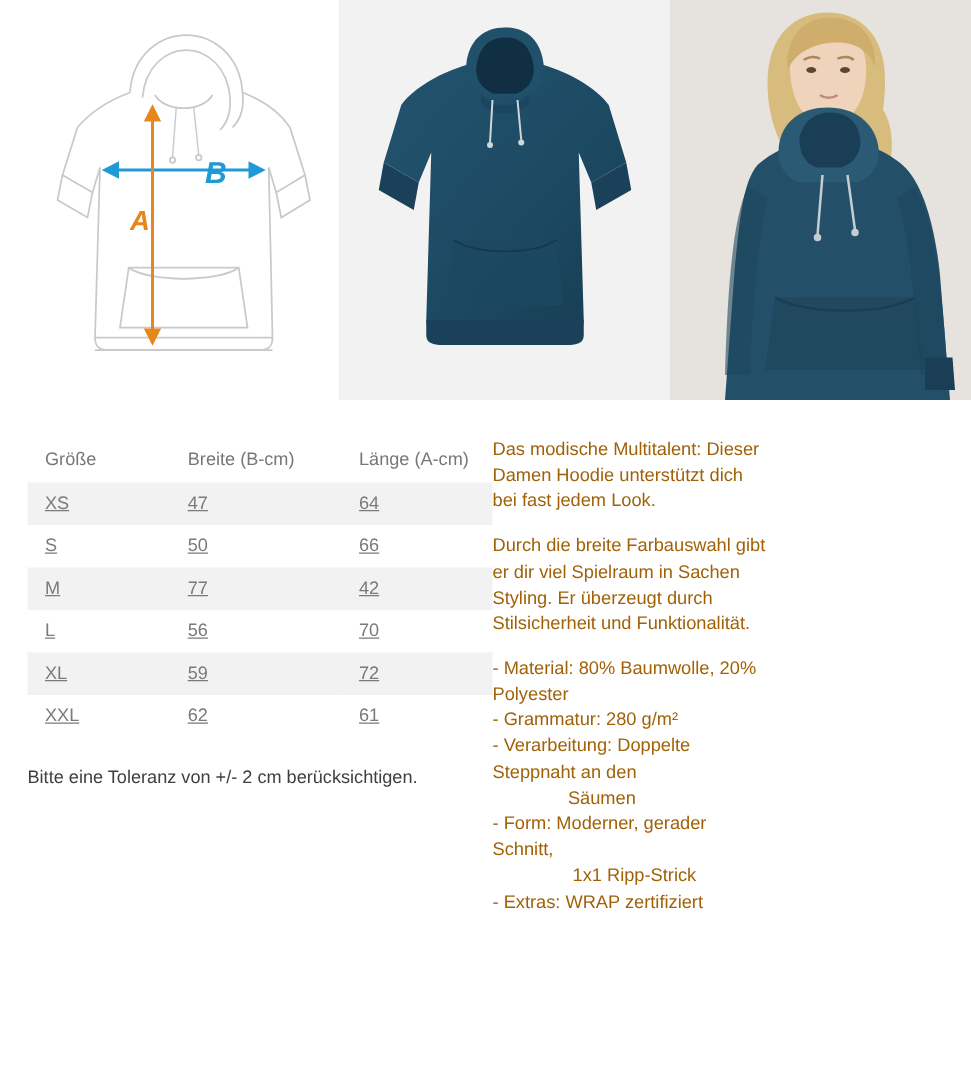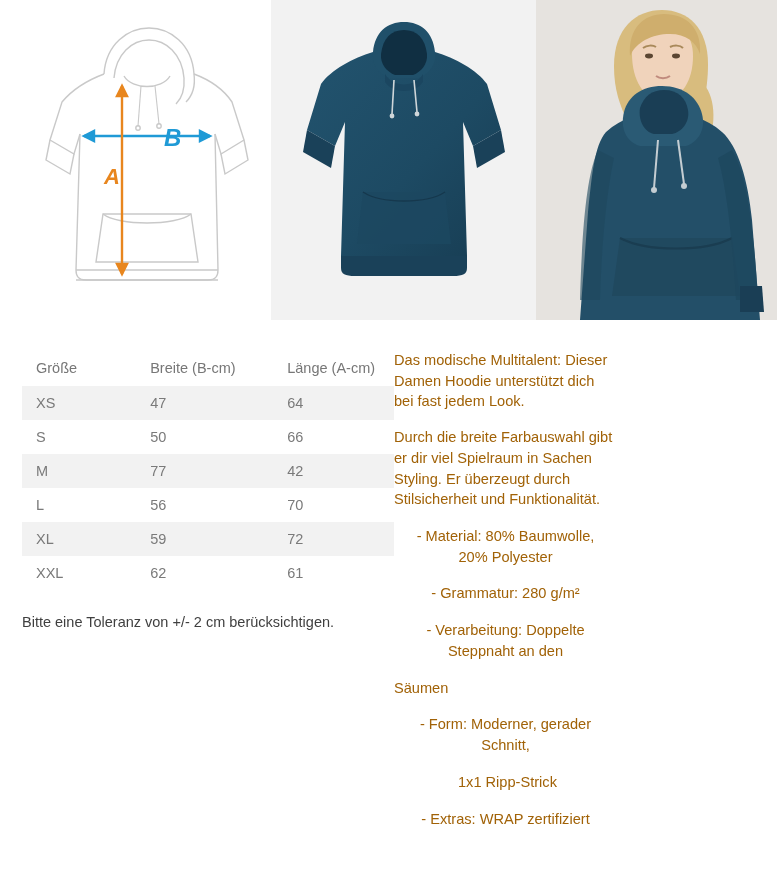--- a/index.html
+++ b/index.html
@@ -79,42 +79,44 @@
   table.size-table th {
     text-align: left;
     font-weight: normal;
     color: #777777;
     padding: 10px 0 10px 14px;
     background: #ffffff;
   }
   table.size-table td {
     padding: 9px 0 9px 14px;
     color: #7a7a7a;
+    text-decoration: underline;
   }
   table.size-table th.c0, table.size-table td.c0 { width: 112px; }
   table.size-table th.c1, table.size-table td.c1 { width: 140px; }
   table.size-table th.c2, table.size-table td.c2 { width: 120px; }
   table.size-table tr.alt td { background: #f2f2f2; }
 
   .tolerance {
     margin-top: 24px;
     font-size: 14.5px;
     color: #3f3f3f;
   }
 
   
   .desc {
     font-size: 14.6px;
     line-height: 1.42;
     color: #a16207;
   }
   .desc p { margin: 0 0 15px 0; }
-  .desc .spec { margin: 16px; text-align: center; }
+  .desc .spec { margin: 0; }
   .desc .spec-indent {
     margin: 0;
+    text-align: center;
     padding-right: 48px;
   }
   .desc .spec-indent2 {
     margin: 0;
     padding-left: 64px;
   }
 </style>
 </head>
 <body>
 

